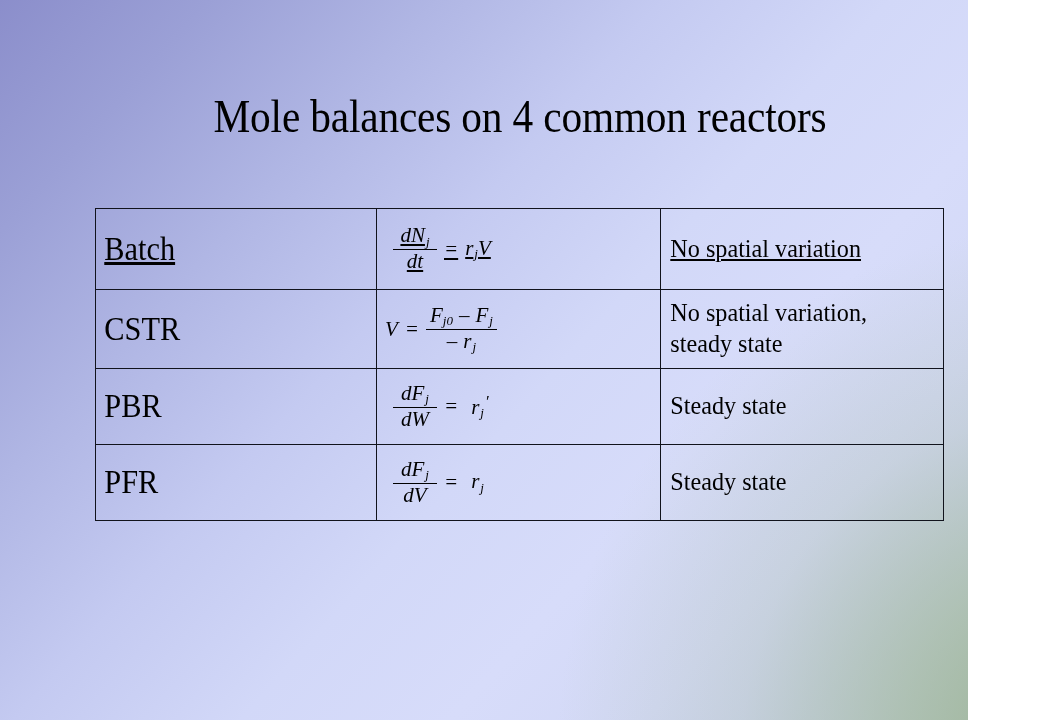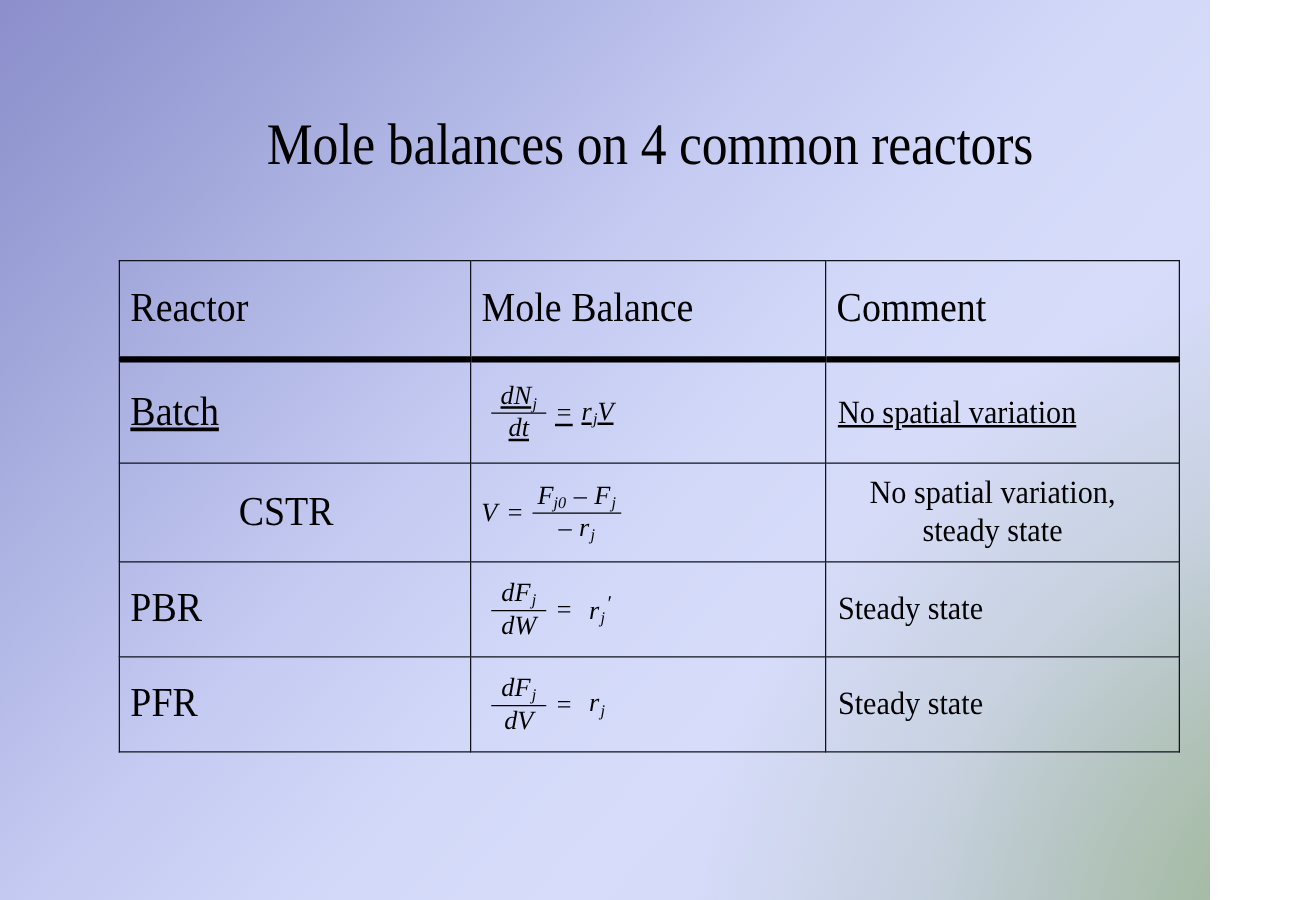--- a/index.html
+++ b/index.html
@@ -82,21 +82,21 @@
     line-height: 1;
     padding-left: 9px;
     transform: scaleX(0.92);
     transform-origin: left center;
     white-space: nowrap;
   }
 
   
   tr.body-row td { }
   .row-batch td { height: 80px; text-decoration: underline; }
-  .row-cstr  td { height: 78px; text-align: center; }
+  .row-cstr  td { height: 78px; }
   .row-pfr   td { height: 75px; }
   .row-pbr   td { height: 75px; }
 
   .reactor-name {
     font-family: "Liberation Serif", "DejaVu Serif", serif;
     font-size: 33px;
     line-height: 1;
     padding-left: 9px;
     transform: scaleX(0.92);
     transform-origin: left center;
@@ -184,31 +184,20 @@
   <div class="title">Mole balances on 4 common reactors</div>
 
   <table class="mbtable">
     <colgroup>
       <col class="col-reactor">
       <col class="col-balance">
       <col class="col-comment">
     </colgroup>
     <tbody>
 
-      <tr class="header-row">
-        <td>
-          <div class="header-cell-text">Reactor</div>
-        </td>
-        <td>
-          <div class="header-cell-text">Mole Balance</div>
-        </td>
-        <td>
-          <div class="header-cell-text">Comment</div>
-        </td>
-      </tr>
 
       <tr class="body-row row-batch">
         <td>
           <div class="reactor-name">Batch</div>
         </td>
         <td>
           <div class="eqwrap">
             <span class="frac">
               <span class="num"><span>dN</span><sub class="v">j</sub></span>
               <span class="bar"></span>

